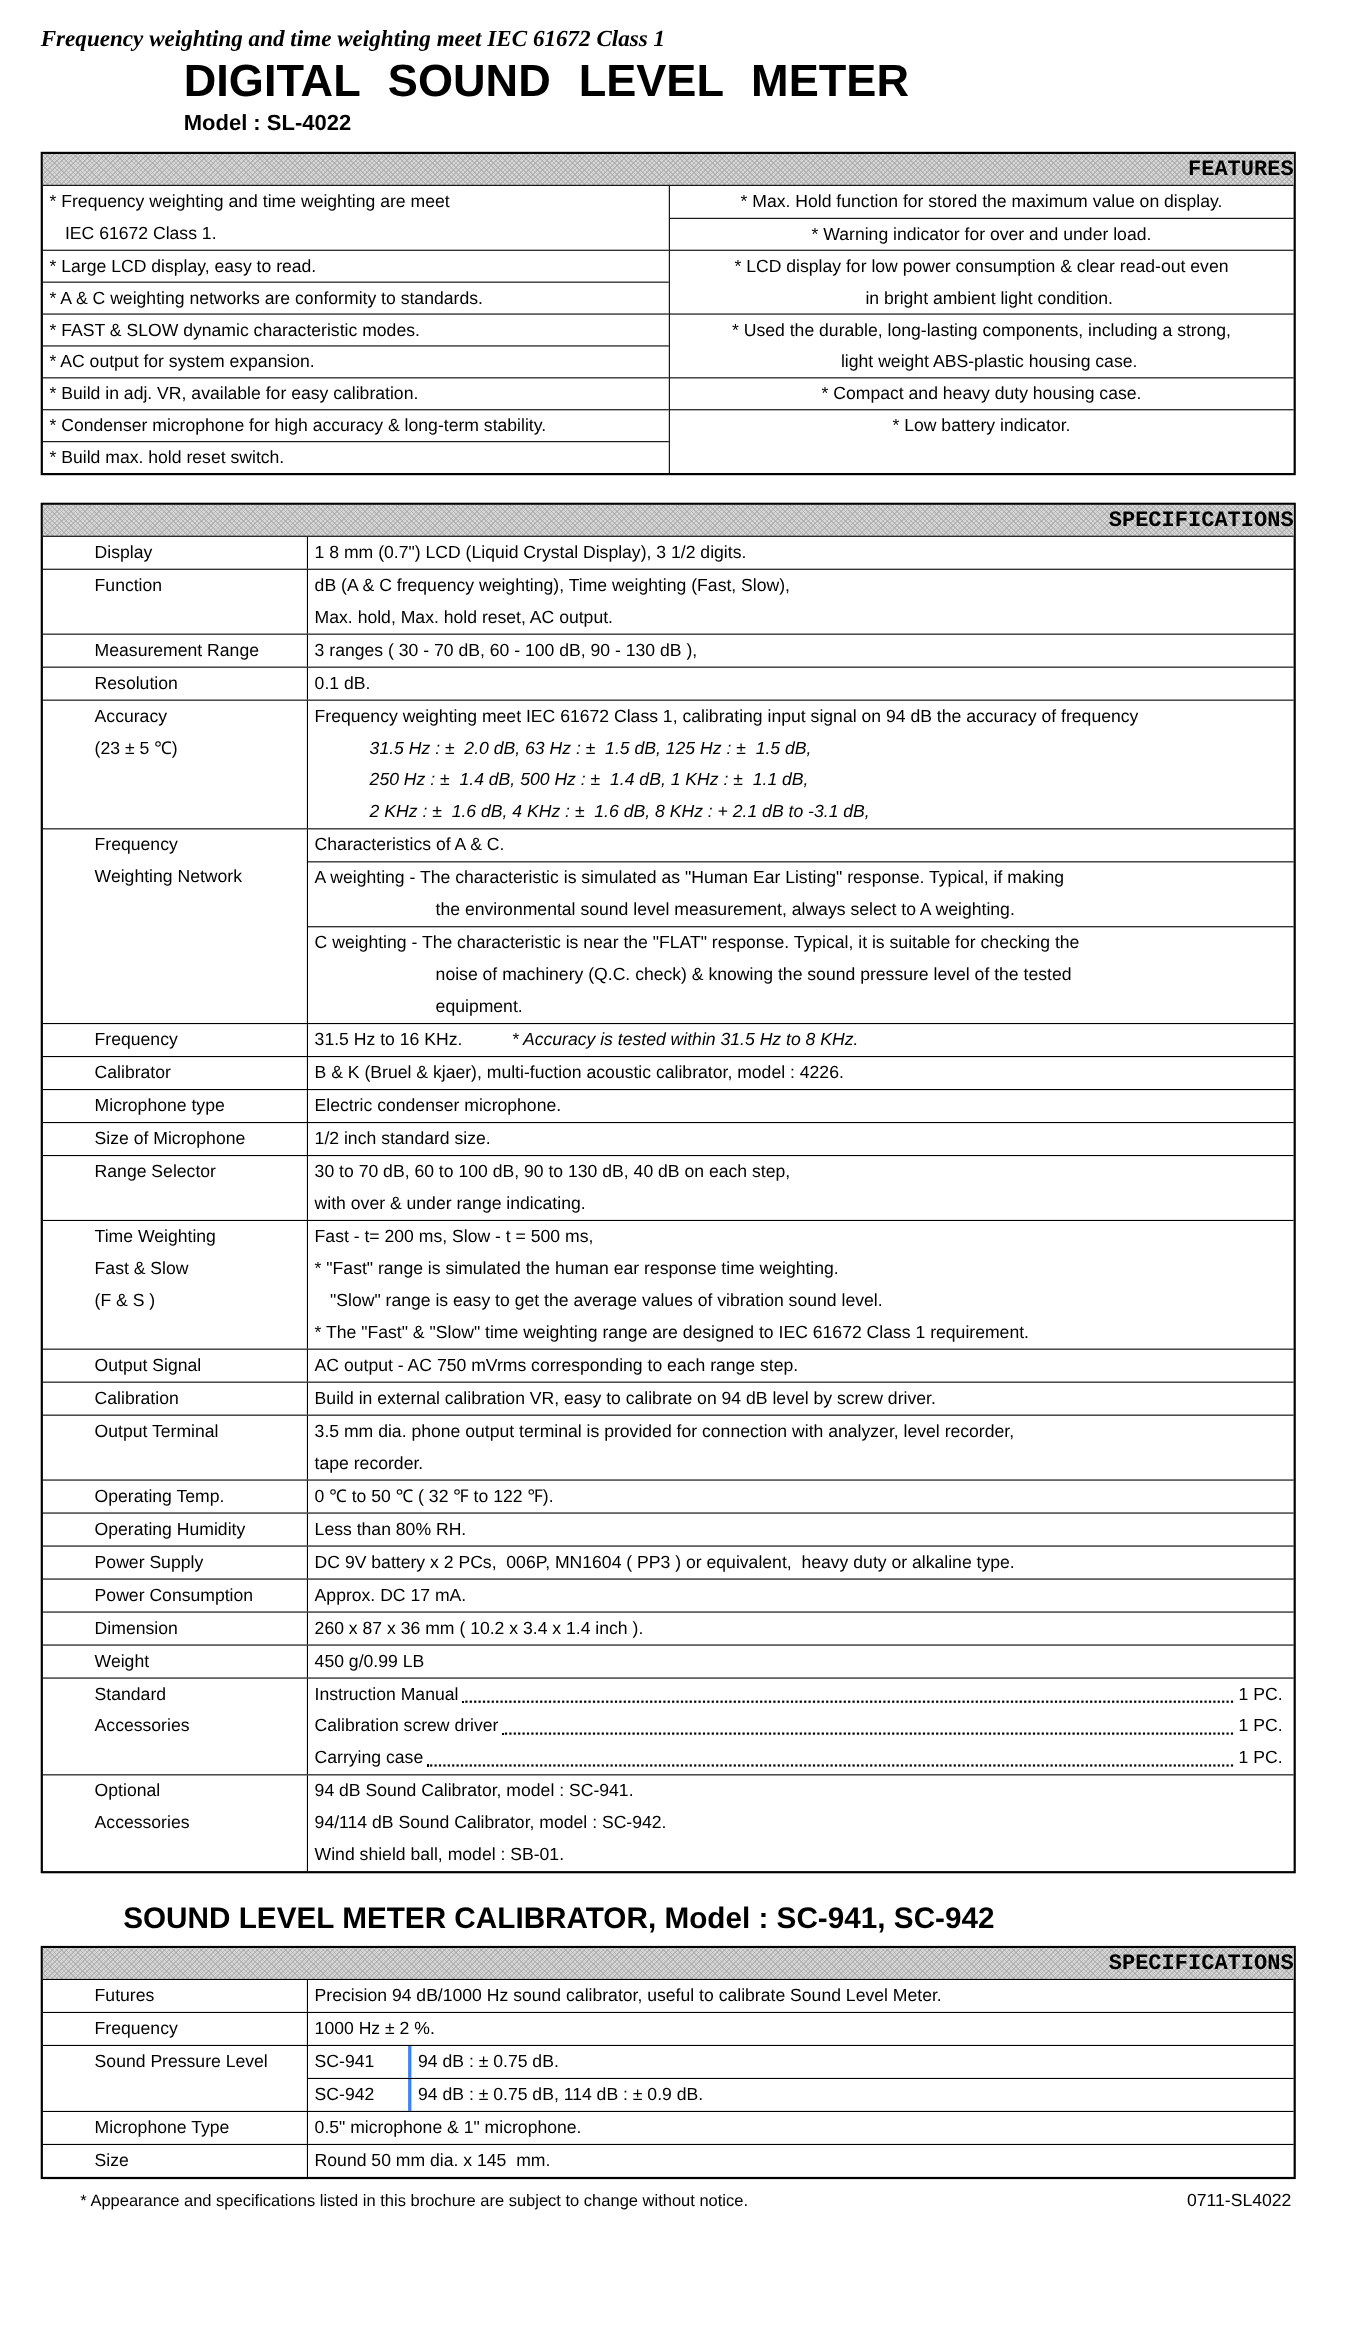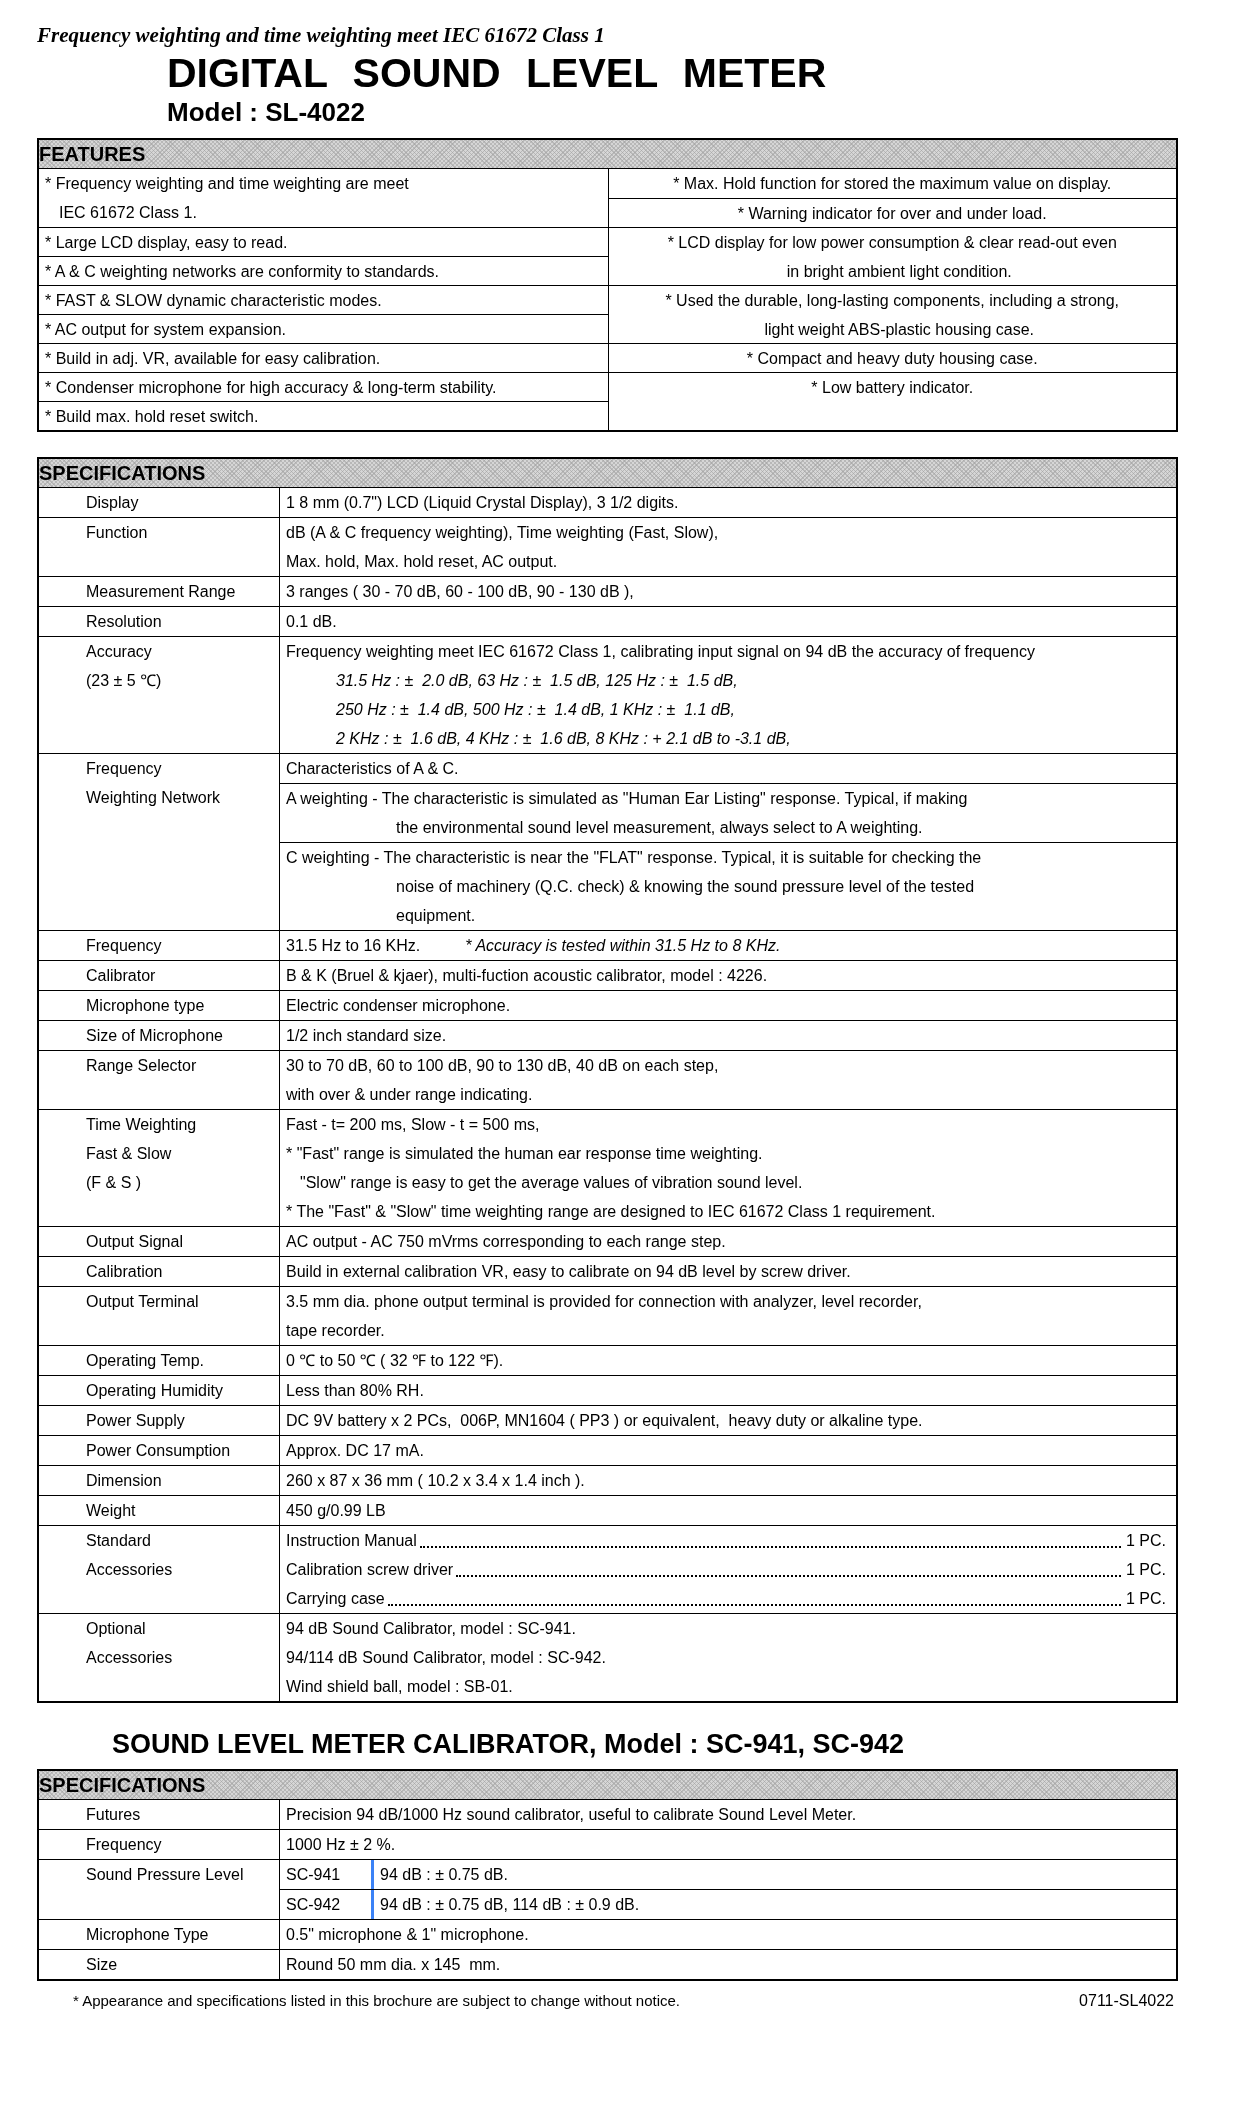--- a/index.html
+++ b/index.html
@@ -13,30 +13,31 @@
   .content { width:1141px; }
 
   .tagline {
     font-family:"Liberation Serif", serif;
     font-style:italic; font-weight:bold; font-size:21px; line-height:26px;
   }
   .big-title {
     margin-left:130px; font-weight:bold; font-size:41px; line-height:46px;
     word-spacing:14px; letter-spacing:0px; margin-top:2px;
   }
-  .model-title { margin-left:130px; font-weight:bold; font-size:26px; line-height:32px; margin-bottom:10px; }
+  .model-title { margin-left:130px; font-weight:bold; font-size:20px; line-height:32px; margin-bottom:10px; }
 
   .tbl { border:2px solid #000; width:1141px; background:#fff; }
   .tbl-header {
-    height:29px; line-height:29px; text-align:left; font-weight:bold; font-size:20px;
+    height:29px; line-height:29px; text-align:right; font-weight:bold; font-size:20px;
     border-bottom:1px solid #000;
     background:
       repeating-linear-gradient(45deg, rgba(160,160,160,.55) 0 1px, rgba(0,0,0,0) 1px 3px),
       repeating-linear-gradient(-45deg, rgba(160,160,160,.55) 0 1px, rgba(0,0,0,0) 1px 3px),
       #d6d6d6;
+    font-family: Liberation Mono, monospace;
   }
 
   .line { line-height:29px; padding:0 6px; white-space:pre-wrap; overflow:hidden; }
 
   
   .feat-cols { display:flex; }
   .feat-col { width:50%; }
   .feat-col.right { border-left:1px solid #000;text-align:center; }
   .frow { overflow:hidden; }
   .frow + .frow { border-top:1px solid #000; }

